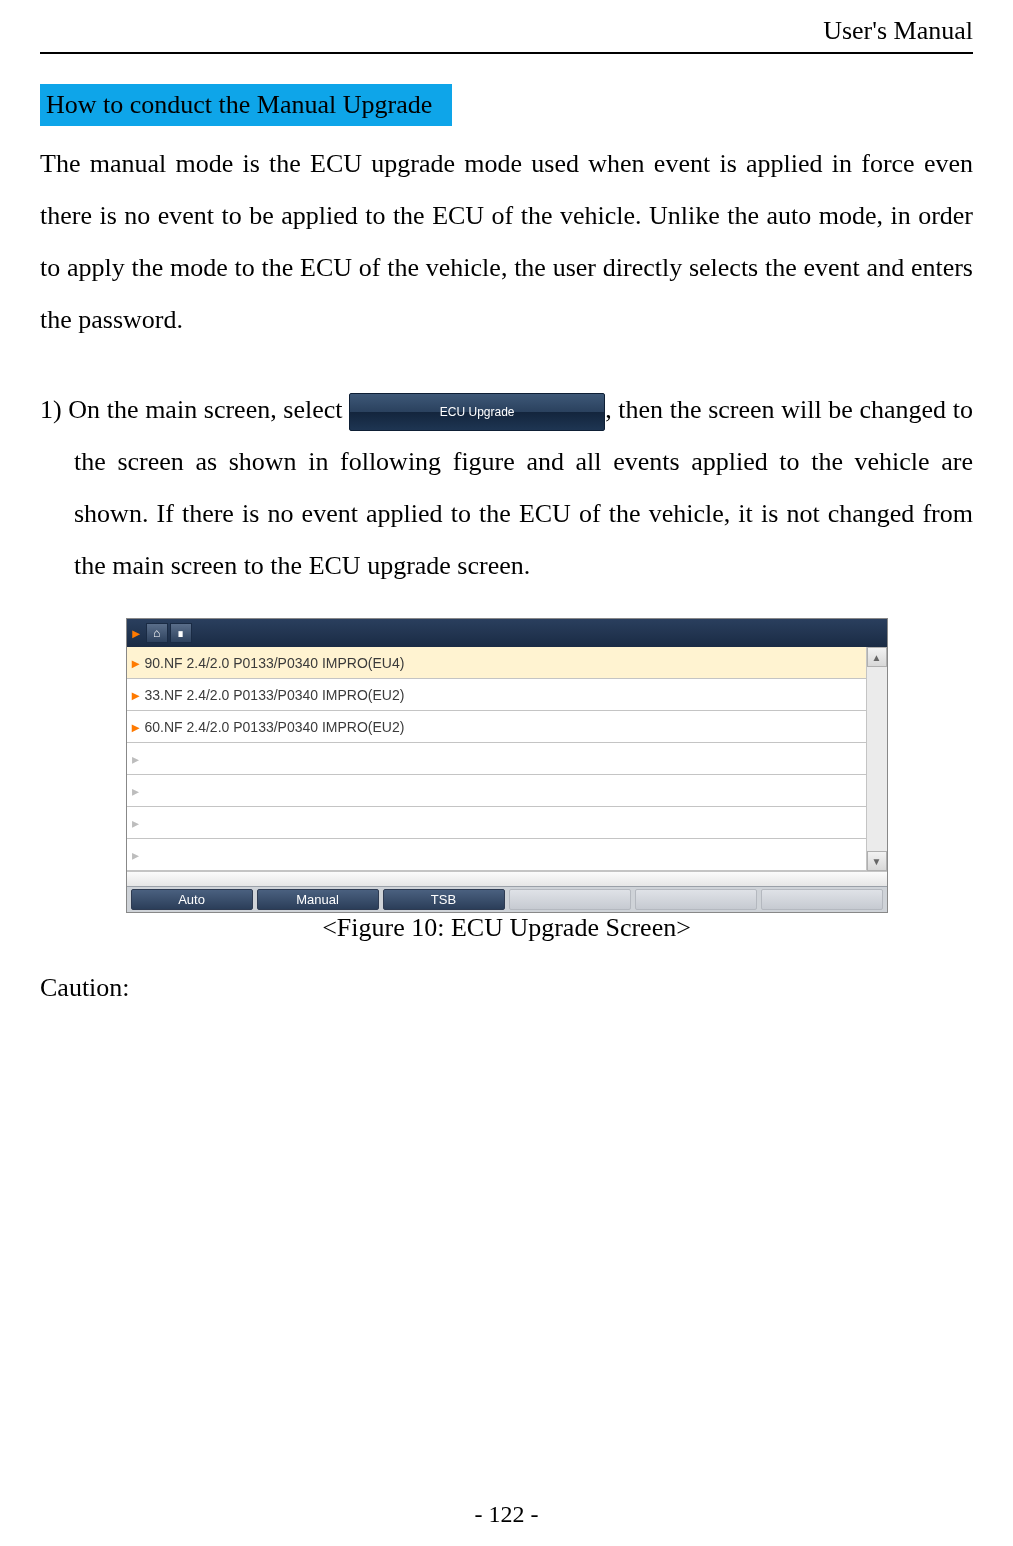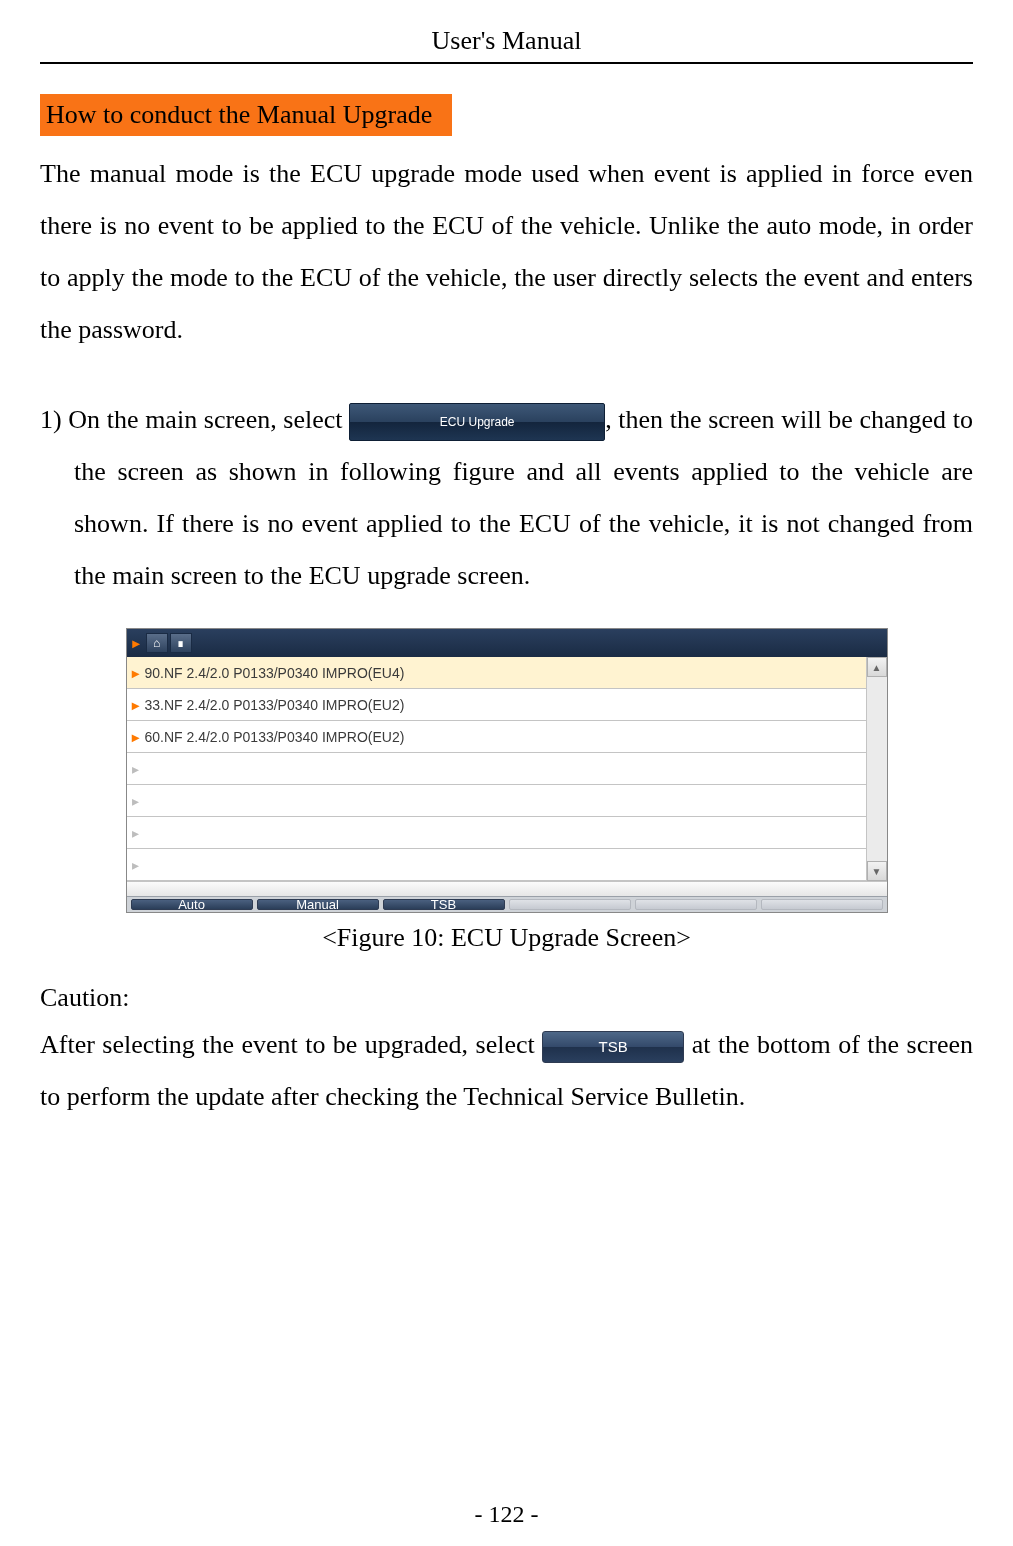--- a/index.html
+++ b/index.html
@@ -11,32 +11,32 @@
     width: 1013px;
   }
   .page {
     box-sizing: border-box;
     width: 1013px;
     min-height: 1546px;
     padding: 10px 40px 20px 40px;
     position: relative;
   }
   .running-head {
-    text-align: center;
-    font-size: 26px;
-    margin-top: 16px;
+    text-align: right;
+    font-size: 26px;
+    margin-top: 6px;
   }
   .rule {
     border: none;
     border-top: 2px solid #000;
     margin: 6px 0 30px 0;
   }
   .heading-bar {
     display: inline-block;
-    background: #f97316;
+    background: #0ea5e9;
     font-size: 26px;
     padding: 6px 20px 6px 6px;
   }
   .body-text {
     font-size: 26px;
     text-align: justify;
     line-height: 2.0;
     margin-top: 12px;
   }
   .num-para {
@@ -166,21 +166,21 @@
     background: #ebebeb;
     position: relative;
   }
   .statusbar {
     height: 14px;
     background: linear-gradient(to bottom, #fbfbfb, #e6e6e6);
     border-top: 1px solid #c4c4c4;
   }
   .bottom-tabs {
     display: flex;
-    height: 16px;
+    height: 26px;
     background: #cfd3d8;
     border-top: 1px solid #9aa0a8;
     gap: 4px;
     padding: 2px 4px;
     box-sizing: border-box;
   }
   .tab {
     flex: 1;
     display: flex;
     align-items: center;
@@ -191,21 +191,20 @@
     border-radius: 2px;
     background: linear-gradient(to bottom, #4a607f 0%, #2b3e59 100%);
   }
   .tab.ghost {
     background: linear-gradient(to bottom, #dfe2e7 0%, #c6cad1 100%);
     border: 1px solid #b4b8bf;
   }
   .fig-caption {
     font-size: 26px;
     text-align: center;
-    margin-top: 10px;
   }
   .caution-head {
     font-size: 26px;
     font-weight: normal;
     margin-top: 30px;
   }
   .caution-text {
     font-size: 26px;
     text-align: justify;
     line-height: 2.0;
@@ -302,20 +301,15 @@
         <div class="tab">TSB</div>
         <div class="tab ghost"></div>
         <div class="tab ghost"></div>
         <div class="tab ghost"></div>
       </div>
     </div>
     <div class="fig-caption">&lt;Figure 10: ECU Upgrade Screen&gt;</div>
   </div>
 
   <div class="caution-head">Caution:</div>
-  <div class="caution-text">
-    <span>After selecting the event to be upgraded, select </span>
-    <span class="tsb-btn">TSB</span>
-    <span> at the bottom of the screen to perform the update after checking the Technical Service Bulletin.</span>
-  </div>
 
   <div class="page-foot">- 122 -</div>
 </div>
 
 </body></html>

